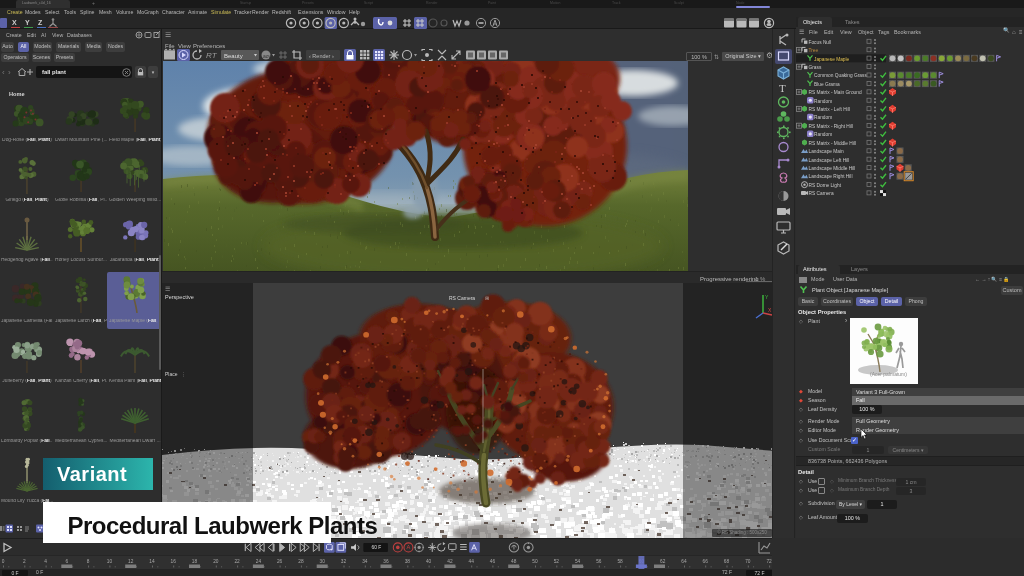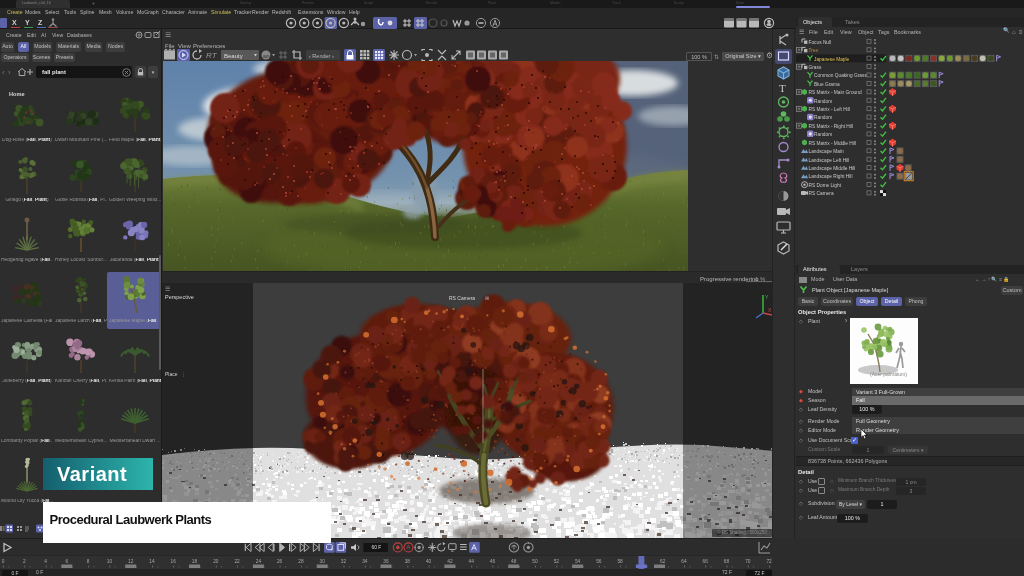--- a/index.html
+++ b/index.html
@@ -2280,13 +2280,13 @@
 <div style="position:absolute;left:0px;top:569px;width:772px;height:7px;background:#242424"></div>
 <div style="position:absolute;left:2px;top:569.5px;width:26px;height:6px;background:#141414;border-radius:1px;color:#ccc;font-size:5px;text-align:center;line-height:6px">0 F</div>
 <div style="position:absolute;left:36px;top:570px;font-size:5px;color:#bbb;font-weight:normal;white-space:nowrap;line-height:1;">0 F</div>
 <div style="position:absolute;left:722px;top:570px;font-size:5px;color:#bbb;font-weight:normal;white-space:nowrap;line-height:1;">72 F</div>
 <div style="position:absolute;left:746px;top:569.5px;width:27px;height:6px;background:#141414;border-radius:1px;color:#ccc;font-size:5px;text-align:center;line-height:6px">72 F</div>
 <div style="position:absolute;left:772px;top:538px;width:252px;height:38px;background:#2c2c2c"></div>
 <div style="position:absolute;left:43px;top:458px;width:110px;height:32px;background:linear-gradient(90deg,#145e6e,#2cb5ac)">
     <div style="position:absolute;left:14px;top:5px;font-size:20px;font-weight:bold;color:#fff;letter-spacing:0.5px">Variant</div>
   </div>
 <div style="position:absolute;left:42.5px;top:502px;width:288px;height:41px;background:#fff">
-    <div style="position:absolute;left:7px;top:10px;font-size:13px;font-weight:bold;color:#111;letter-spacing:-0.5px;white-space:nowrap">Procedural Laubwerk Plants</div>
+    <div style="position:absolute;left:25px;top:10px;font-size:24px;font-weight:bold;color:#111;letter-spacing:-0.5px;white-space:nowrap">Procedural Laubwerk Plants</div>
   </div>
 </body></html>

